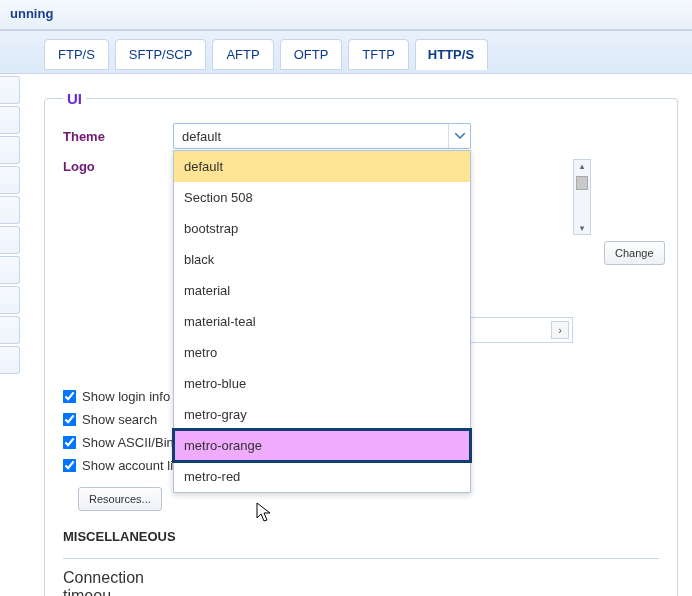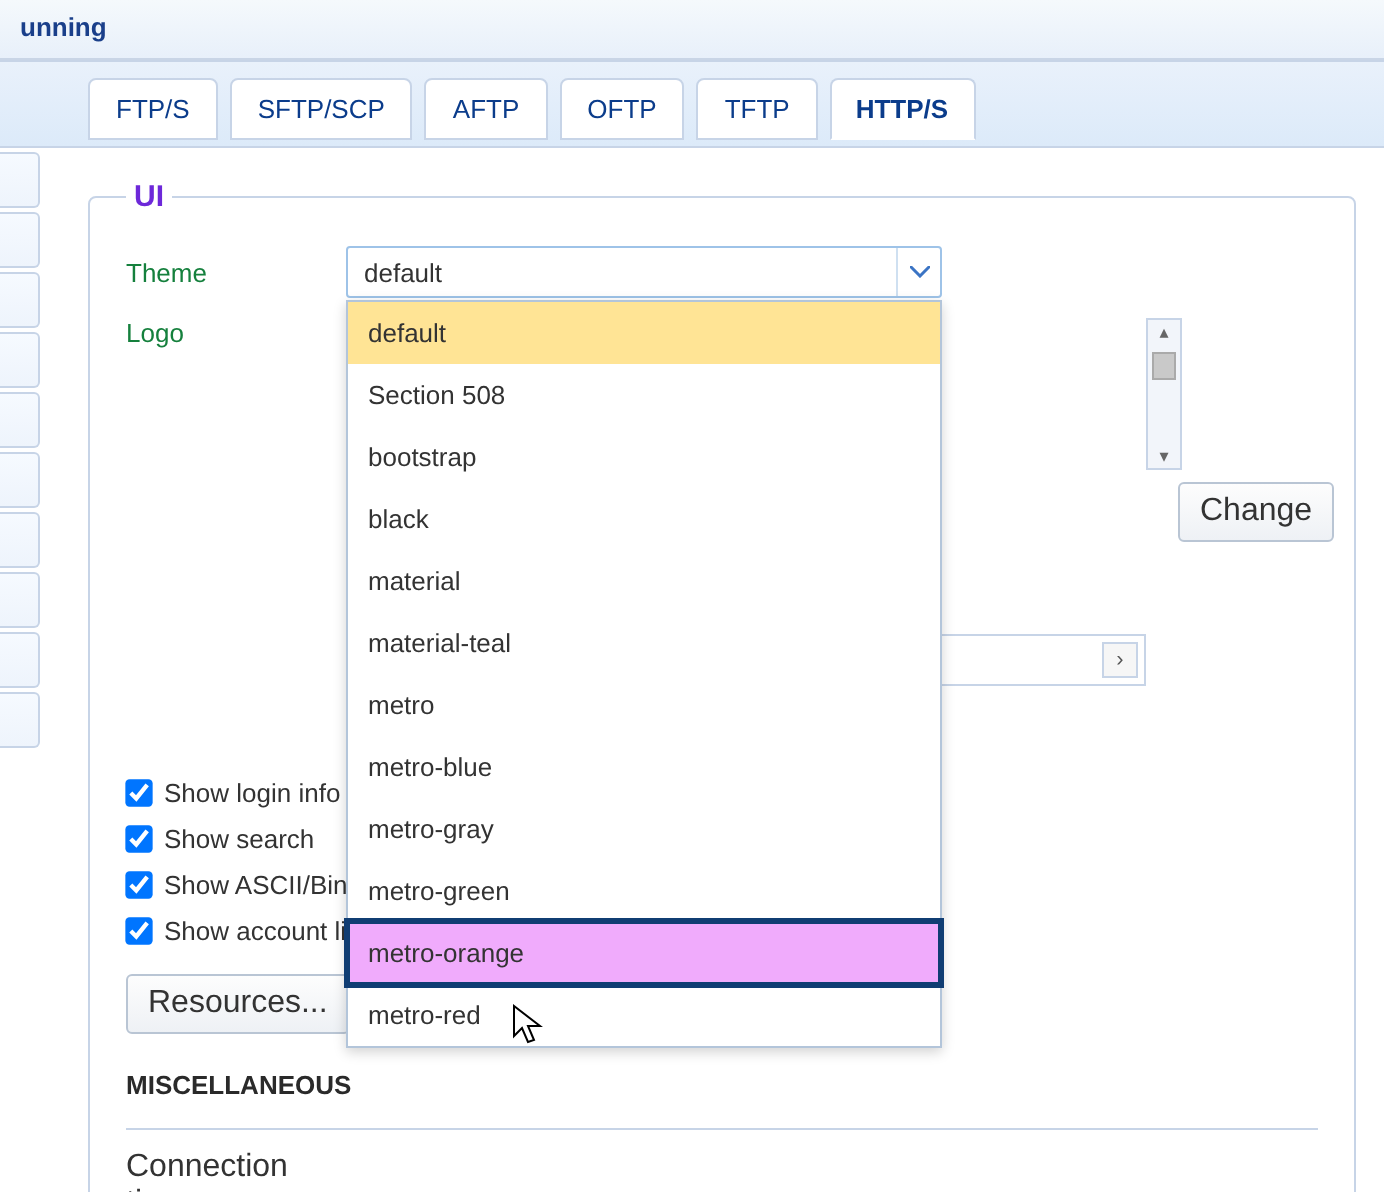--- a/index.html
+++ b/index.html
@@ -76,21 +76,21 @@
       padding: 16px 18px 18px 18px;
       position: relative;
     }
     fieldset.ui-group legend {
       color: #6d28d9;
       font-weight: bold;
       padding: 0 4px;
       font-size: 15px;
     }
     .row { display: flex; align-items: center; margin-bottom: 10px; }
-    .label-col { width: 110px; color: #15803d; }
+    .label-col { width: 110px; color: #701a75; font-weight: bold; }
     .field-col { flex: 1; position: relative; }
     .combo {
       width: 298px;
       height: 26px;
       border: 1px solid #9ec3e8;
       border-radius: 2px;
       display: flex;
       align-items: center;
       background: #fff;
     }
@@ -185,23 +185,24 @@
       line-height: 16px;
       color:#555;
       cursor:pointer;
     }
     .btn {
       display: inline-block;
       border: 1px solid #b9c5d4;
       border-radius: 3px;
       background: linear-gradient(#fdfdfd,#eef1f5);
       padding: 5px 10px;
-      font-size: 16px;
+      font-size: 11px;
       color: #333;
       cursor: pointer;
+      margin-left: 15px;
     }
     .checks { margin-top: 120px; }
     .check-row { display:flex; align-items:center; margin-bottom:8px; font-size:13px; }
     .check-row input { margin-right:6px; transform: scale(1.05); }
     .resources-btn { margin-top: 6px; }
     .misc-heading {
       margin-top: 18px;
       font-weight: bold;
       color: #2a2a2a;
       padding-bottom: 14px;
@@ -259,21 +260,20 @@
         <div class="dropdown" id="theme-dropdown">
             <div class="dropdown-item selected">default</div>
             <div class="dropdown-item">Section 508</div>
             <div class="dropdown-item">bootstrap</div>
             <div class="dropdown-item">black</div>
             <div class="dropdown-item">material</div>
             <div class="dropdown-item">material-teal</div>
             <div class="dropdown-item">metro</div>
             <div class="dropdown-item">metro-blue</div>
             <div class="dropdown-item">metro-gray</div>
-            <div class="dropdown-item">metro-green</div>
             <div class="dropdown-item hovered hover-outline">metro-orange</div>
             <div class="dropdown-item">metro-red</div>
           </div>
       </div>
     </div>
 
     <div class="row" style="align-items:flex-start;">
       <div class="label-col">Logo</div>
       <div class="field-col" style="height:110px;">
         <div class="scroll-col" style="right: 68px;">

